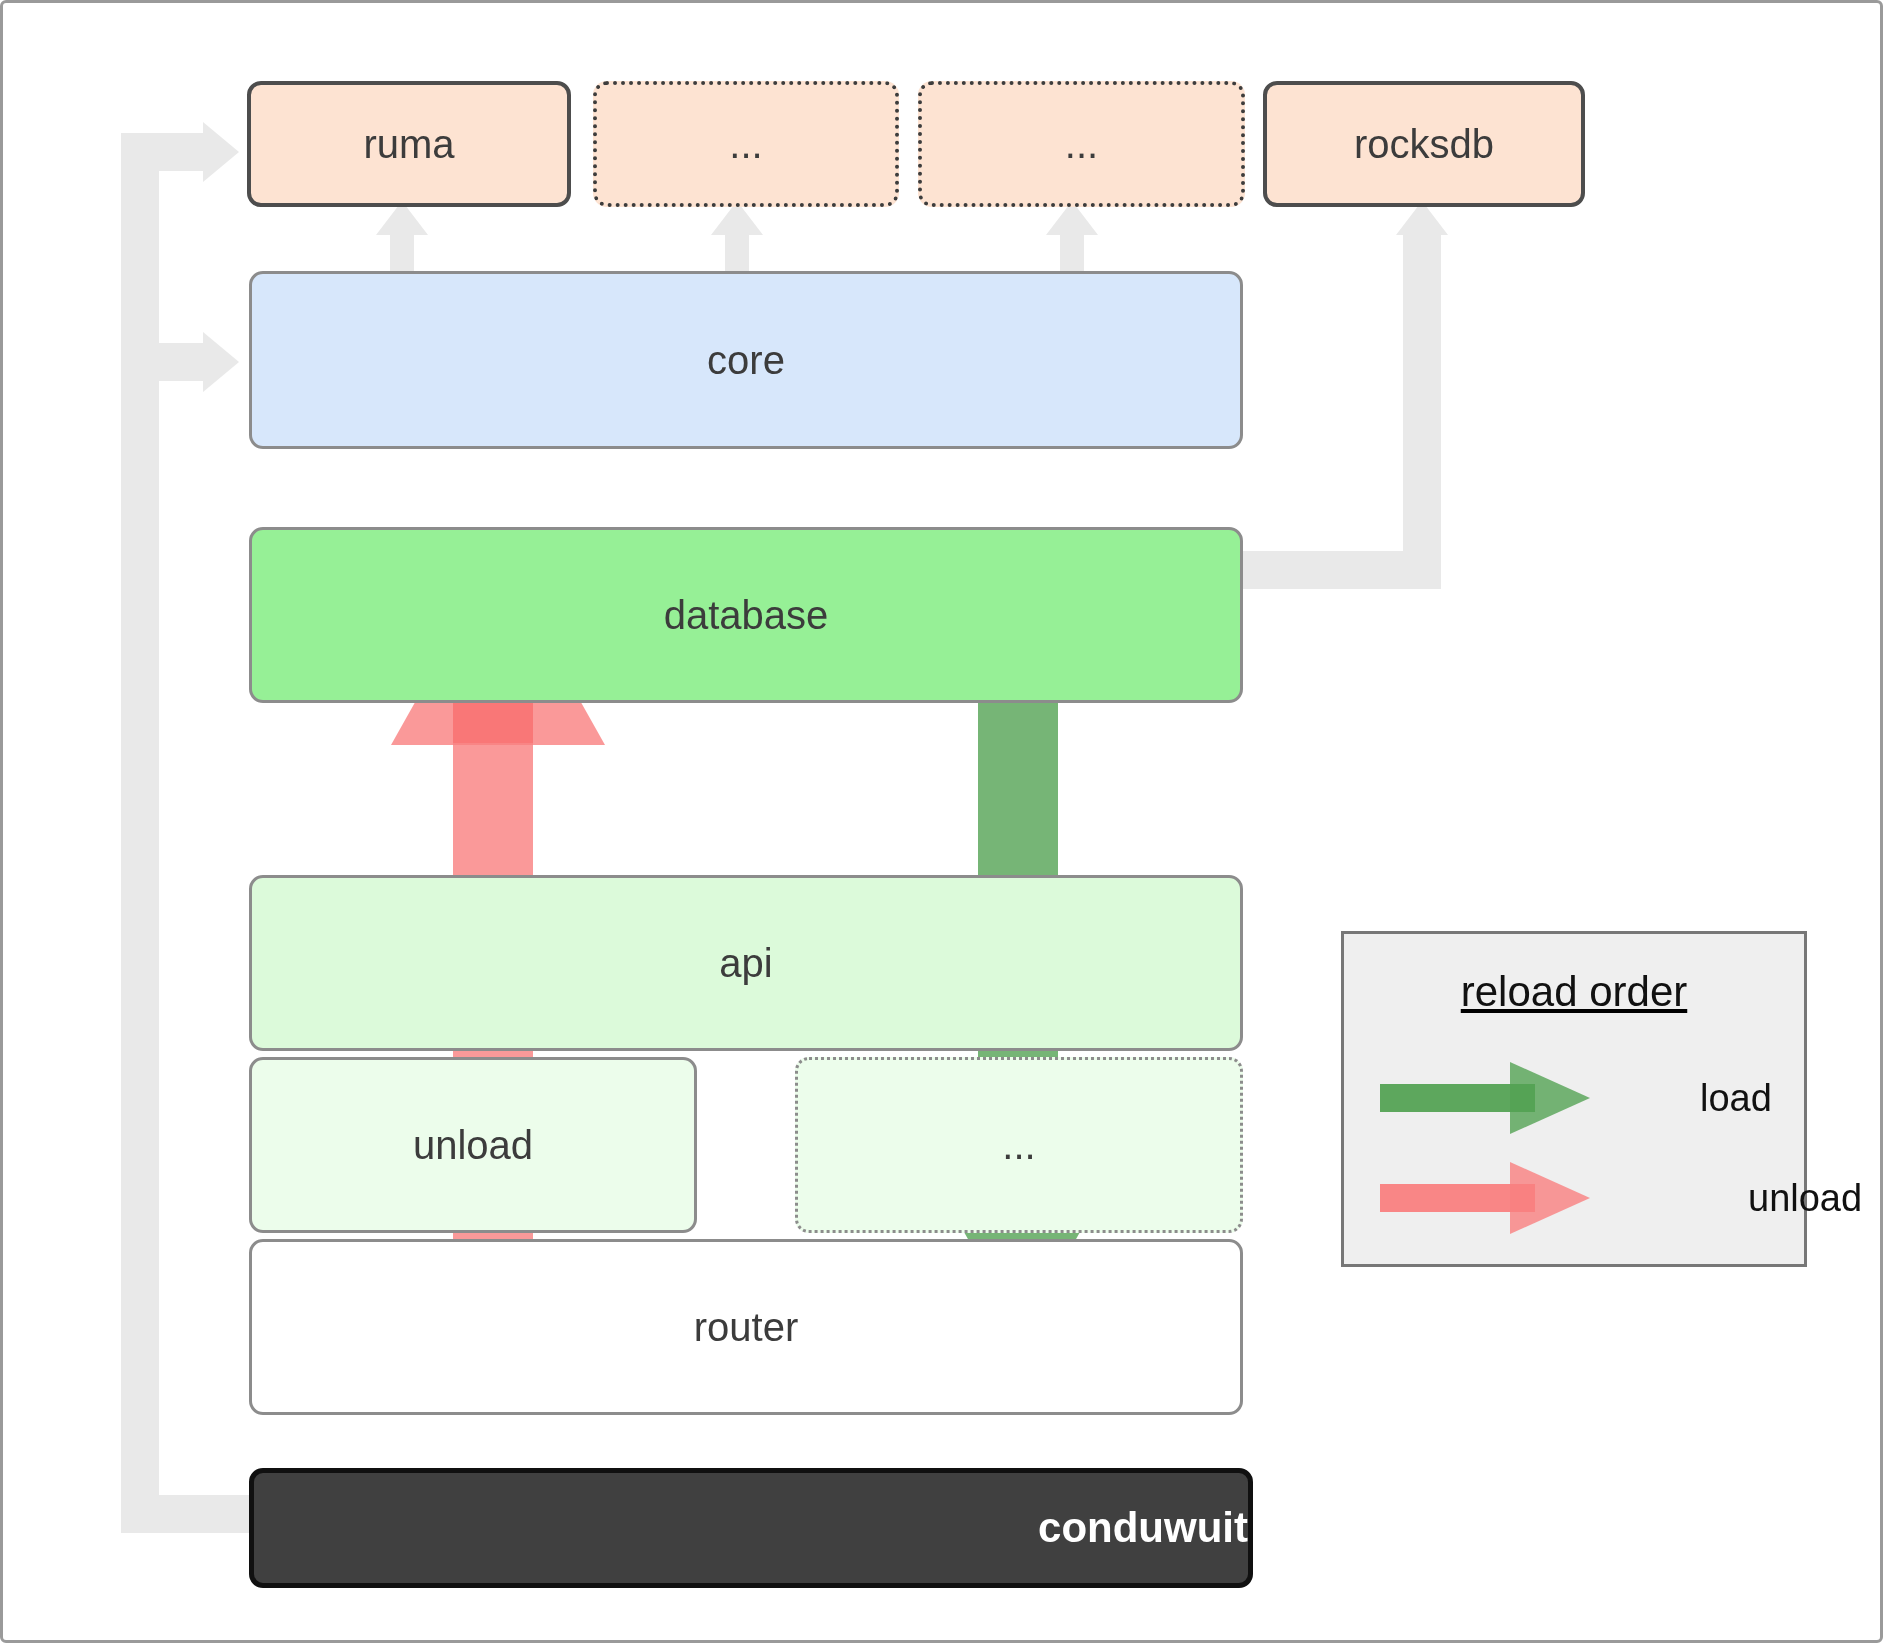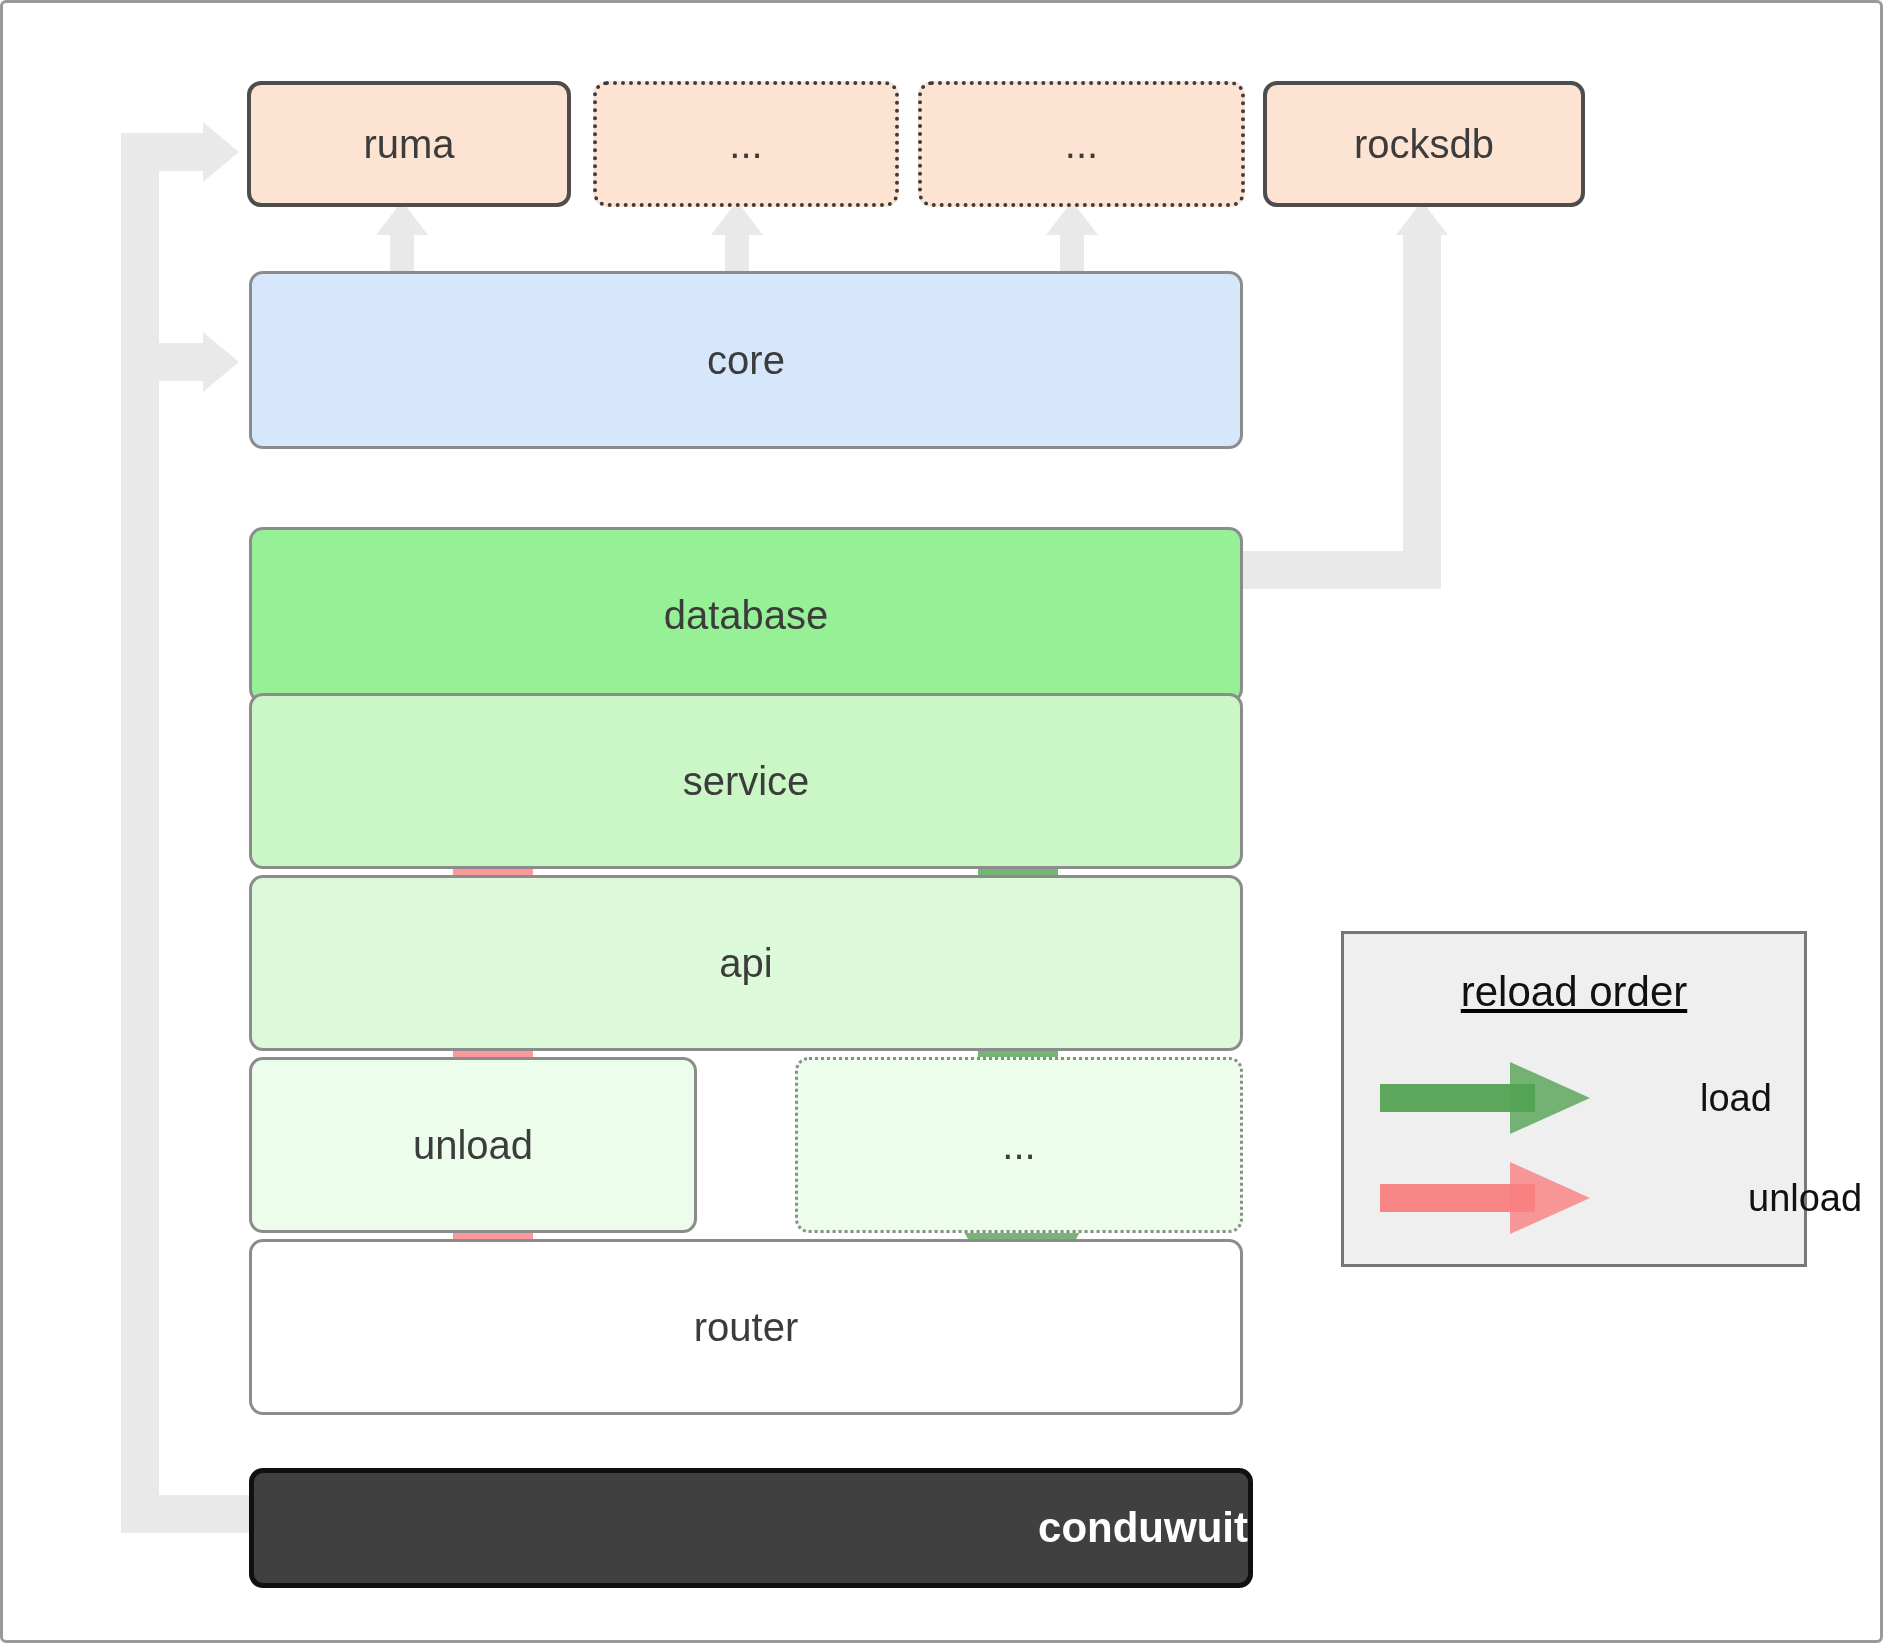--- a/index.html
+++ b/index.html
@@ -183,23 +183,20 @@
   </div>
 
   <div class="node layer bluebox" style="top:268px; height:178px;">
     <span class="lbl">core</span>
   </div>
 
   <div class="node layer green1" style="top:508px;margin-top:16px;">
     <span class="lbl">database</span>
   </div>
 
-  <div class="node layer green2" style="top:690px;">
-    <span class="lbl">service</span>
-  </div>
 
   <div class="node layer green3" style="top:872px;">
     <span class="lbl">api</span>
   </div>
 
   <div class="node layer green4" style="top:1054px; width:448px;">
     <span class="lbl">unload</span>
   </div>
 
   <div class="node layer green4 dotted" style="top:1054px; left:792px; width:448px;">

